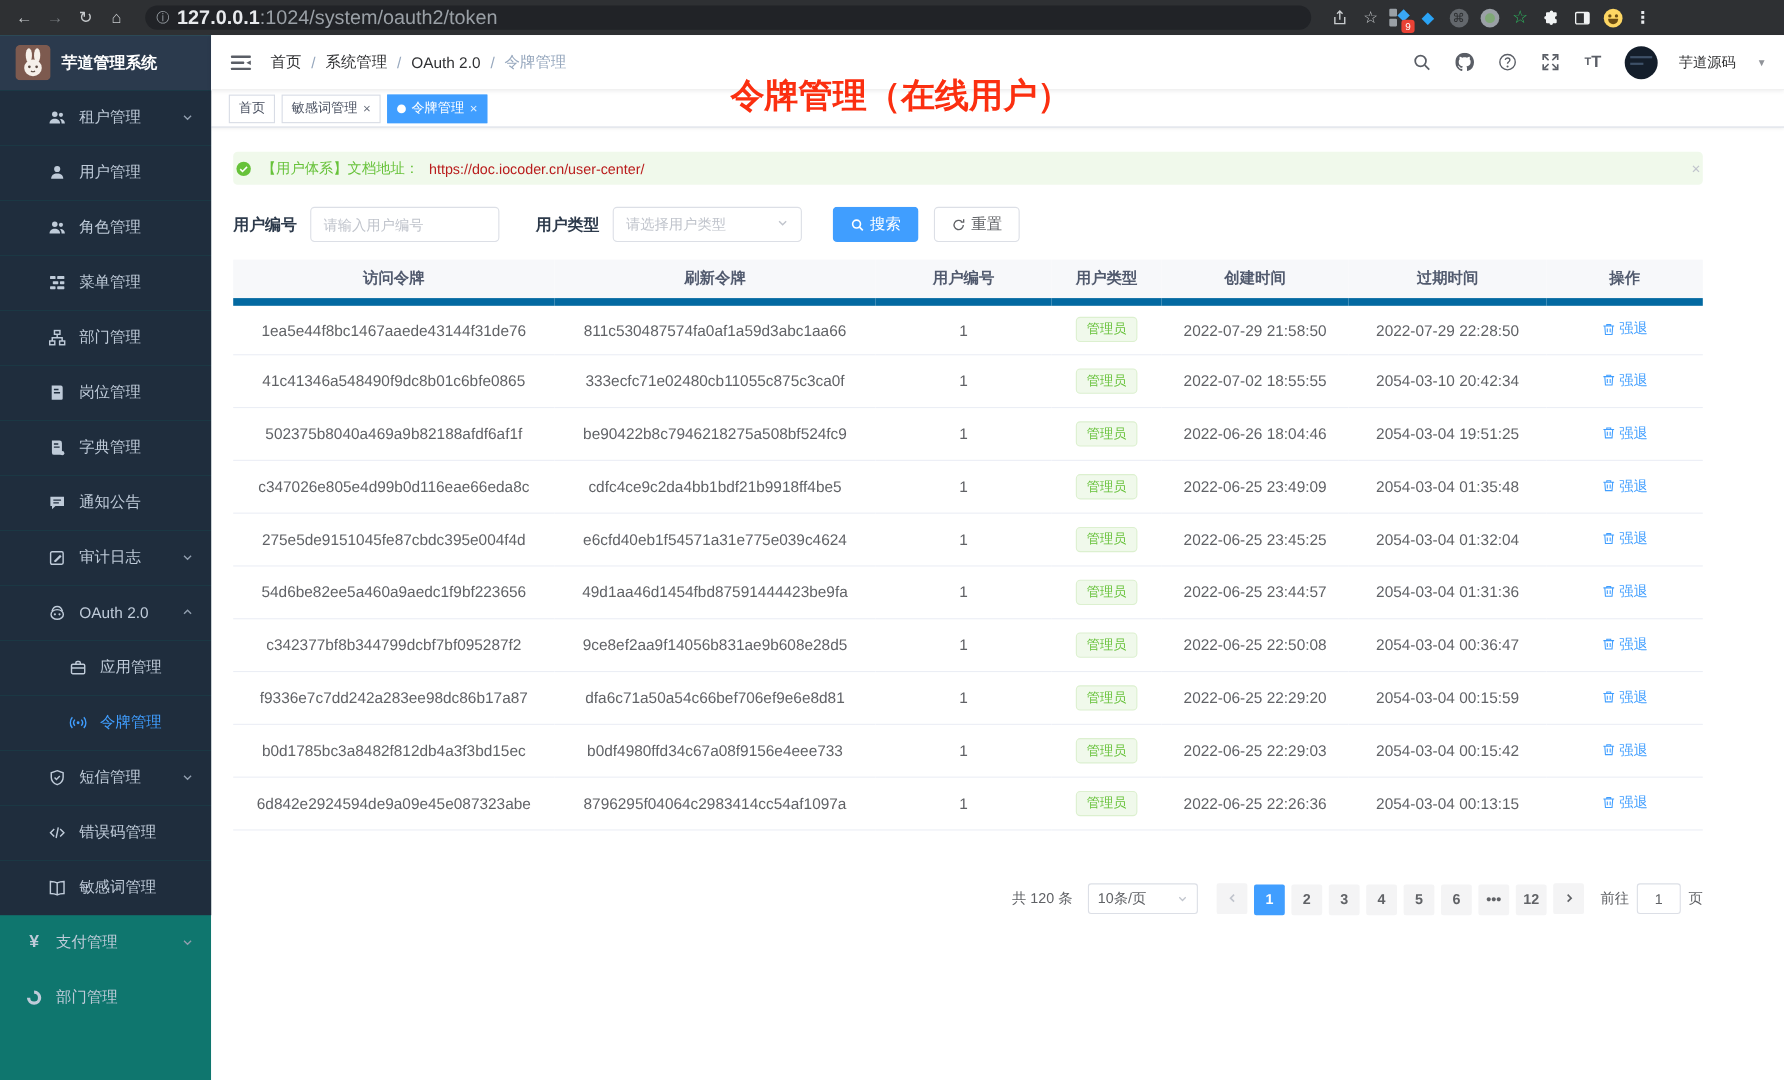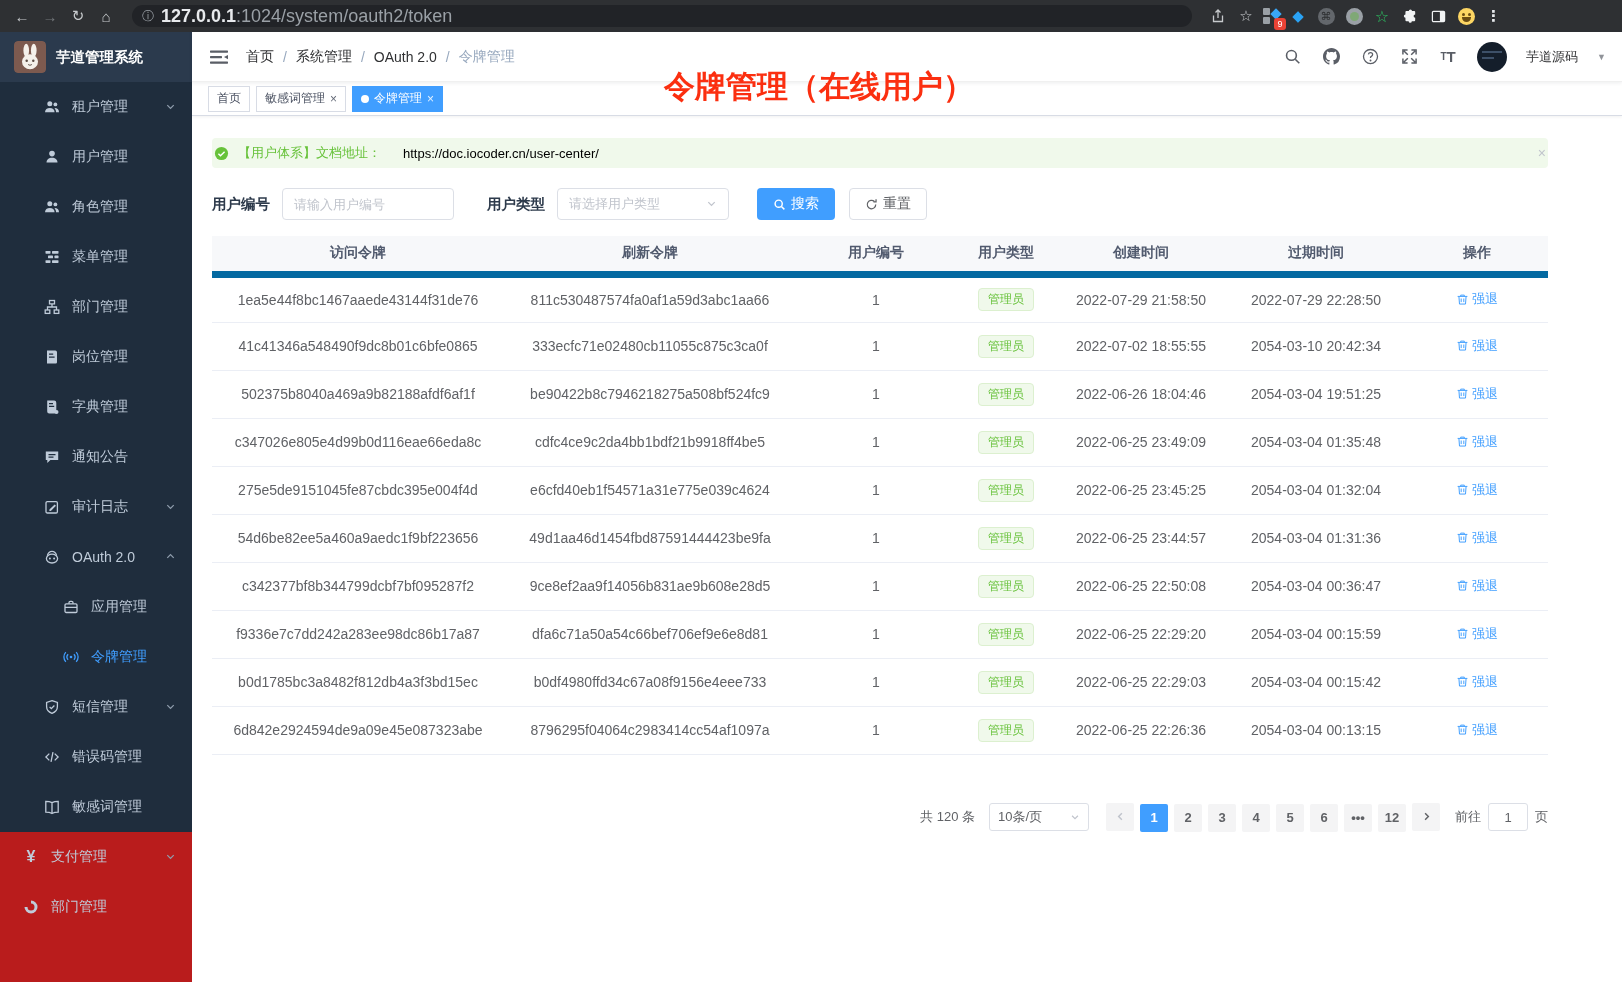--- a/index.html
+++ b/index.html
@@ -29,21 +29,21 @@
   .em-face { width:17px; height:17px; border-radius:50%; background:#fdd663; position:relative; display:block; }
   .em-eye { position:absolute; width:3px; height:3px; border-radius:50%; background:#6b4c12; top:5px; }
   .em-eye.l { left:4px; } .em-eye.r { right:4px; }
   .em-mouth { position:absolute; left:4px; right:4px; bottom:3px; height:5px; border-radius:0 0 8px 8px; background:#6b4c12; }
   .dots { color:#e8eaed; font-size:15px; font-weight:700; letter-spacing:1px; }
 
   
   .app { display:flex; height:950px; }
 
   
-  .sidebar { width:192px; background:#b91c1c; flex-shrink:0; display:flex; flex-direction:column; }
+  .sidebar { width:192px; background:#0f766e; flex-shrink:0; display:flex; flex-direction:column; }
   .logo-bar { height:50px; background:#2b3a4d; display:flex; align-items:center; padding:0 14px; gap:10px; flex-shrink:0; }
   .logo-img { width:32px; height:32px; border-radius:4px; flex-shrink:0; }
   .logo-title { color:#fff; font-size:14.5px; font-weight:700; white-space:nowrap; }
   .menu { list-style:none; }
   .menu-item { height:50px; display:flex; align-items:center; color:#bfcbd9; font-size:14px; cursor:pointer; position:relative; }
   .menu-item.lvl1, .menu-item.lvl2 { background:#1f2d3d; }
   .menu-item.lvl0 { padding-left:22px; }
   .menu-item.lvl1 { padding-left:43px; }
   .menu-item.lvl2 { padding-left:62px; }
   .menu-item.active { color:#409eff; }
@@ -80,21 +80,21 @@
   .tag .close { font-size:12px; line-height:1; color:inherit; opacity:.85; }
   .tag.active { background:#409eff; border-color:#409eff; color:#fff; }
 
   .annotation { position:absolute; left:664px; top:66px; font-size:31px; font-weight:700; color:#fb2f10; z-index:5; white-space:nowrap; }
 
   .content { padding:22px 74px 0 20px; }
 
   .alert { height:30px; background:#f0f9eb; border-radius:4px; display:flex; align-items:center; padding:0 2px; gap:9px; }
   .alert svg { width:15px; height:15px; flex-shrink:0; }
   .alert-text { font-size:13px; color:#67c23a; }
-  .alert-link { font-size:13px; color:#000000; text-decoration:none; cursor:pointer;margin-left:13px; }
+  .alert-link { font-size:13px; color:#b91c1c; text-decoration:none; cursor:pointer; }
   .alert-close { margin-left:auto; color:#c0c4cc; font-size:14px; cursor:pointer; }
 
   .filter-row { margin-top:20px; display:flex; align-items:center; }
   .f-label { font-size:14.5px; font-weight:700; color:#2d3a4b; }
   .f-input, .f-select { width:172px; height:32px; border:1px solid #dcdfe6; border-radius:4px; margin-left:12px; display:flex; align-items:center; padding:0 11px; background:#fff; }
   .f-input input { border:none; outline:none; width:100%; font-size:13px; color:#606266; font-family:inherit; }
   .f-input input::placeholder, .f-select .ph { color:#c0c4cc; font-size:13px; }
   .f-select { justify-content:space-between; cursor:pointer; }
   .f-select .chev { color:#c0c4cc; }
   .f-select .chev svg { width:11px; height:11px; }

